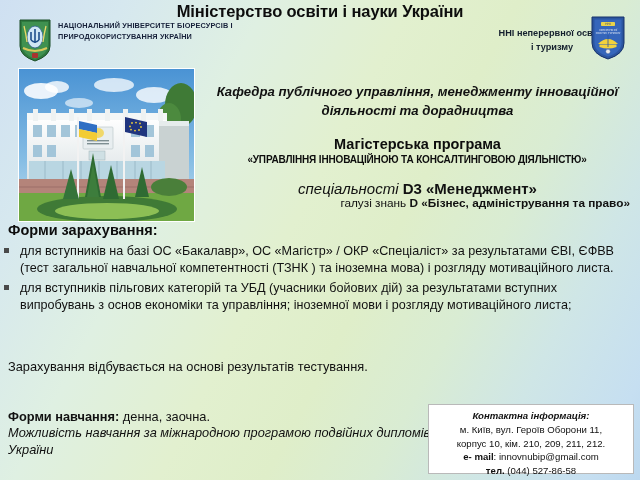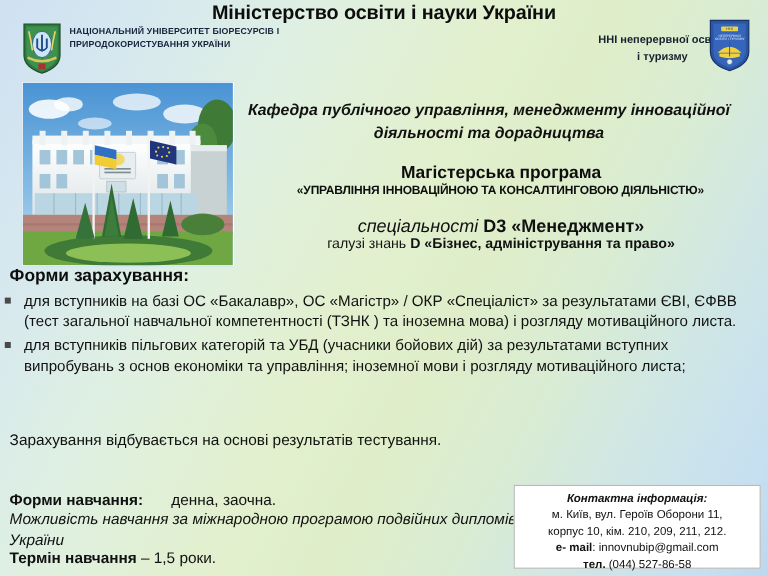--- a/index.html
+++ b/index.html
@@ -93,21 +93,21 @@
     width: 175px;
     height: 152px;
     border: 1px solid #ffffff;
     overflow: hidden;
     background: #7fb2dd;
   }
 
   
   #department-name {
     position: absolute;
-    left: 195px;
+    left: 205px;
     top: 82px;
     width: 425px;
     text-align: center;
     font-size: 13.2px;
     font-style: italic;
     font-weight: bold;
     line-height: 1.45;
     color: #111111;
   }
 
@@ -144,21 +144,21 @@
     color: #111111;
   }
   #specialty-line .it { font-style: italic; }
   #specialty-line .bd { font-weight: bold; }
 
   #field-line {
     position: absolute;
     left: 205px;
     top: 196px;
     width: 425px;
-    text-align: center;
+    text-align: right;
     font-size: 11.8px;
     color: #111111;
   }
   #field-line .bd { font-weight: bold; }
 
   
   #admission-heading {
     position: absolute;
     left: 8px;
     top: 222px;
@@ -205,21 +205,21 @@
     font-size: 12.8px;
     line-height: 1.34;
     color: #111111;
     width: 470px;
   }
   #enrollment-note  { top: 358px; }
   #study-forms      { top: 408px; font-weight: bold; }
   #double-degree    { top: 424px; font-style: italic; }
   #duration-line    { top: 456px; font-weight: bold; }
 
-  #study-forms .reg { font-weight: normal; margin-left: 20px; }
+  #study-forms .reg { font-weight: normal; }
   #duration-line .reg { font-weight: normal; }
 
   
   #contact-box {
     position: absolute;
     left: 428px;
     top: 404px;
     width: 206px;
     height: 70px;
     background: #ffffff;
@@ -415,23 +415,20 @@
   </div>
 
   <div class="plain-line" id="enrollment-note">Зарахування  відбувається на основі результатів тестування.</div>
 
   <div class="plain-line" id="study-forms">
     <span>Форми навчання:</span><span class="reg"> денна, заочна.</span>
   </div>
 
   <div class="plain-line" id="double-degree">Можливість навчання за міжнародною програмою  подвійних дипломів  НУБіП України</div>
 
-  <div class="plain-line" id="duration-line">
-    <span>Термін навчання</span><span class="reg"> – 1,5 роки.</span>
-  </div>
 
   <div id="contact-box">
     <div id="contact-title">Контактна інформація:</div>
     <div class="contact-line">м. Київ, вул. Героїв Оборони 11,</div>
     <div class="contact-line">корпус 10, кім. 210, 209, 211, 212.</div>
     <div class="contact-line">
       <span class="lbl">e- mail</span><span>: innovnubip@gmail.com</span>
     </div>
     <div class="contact-line">
       <span class="lbl">тел.</span><span> (044) 527-86-58</span>

